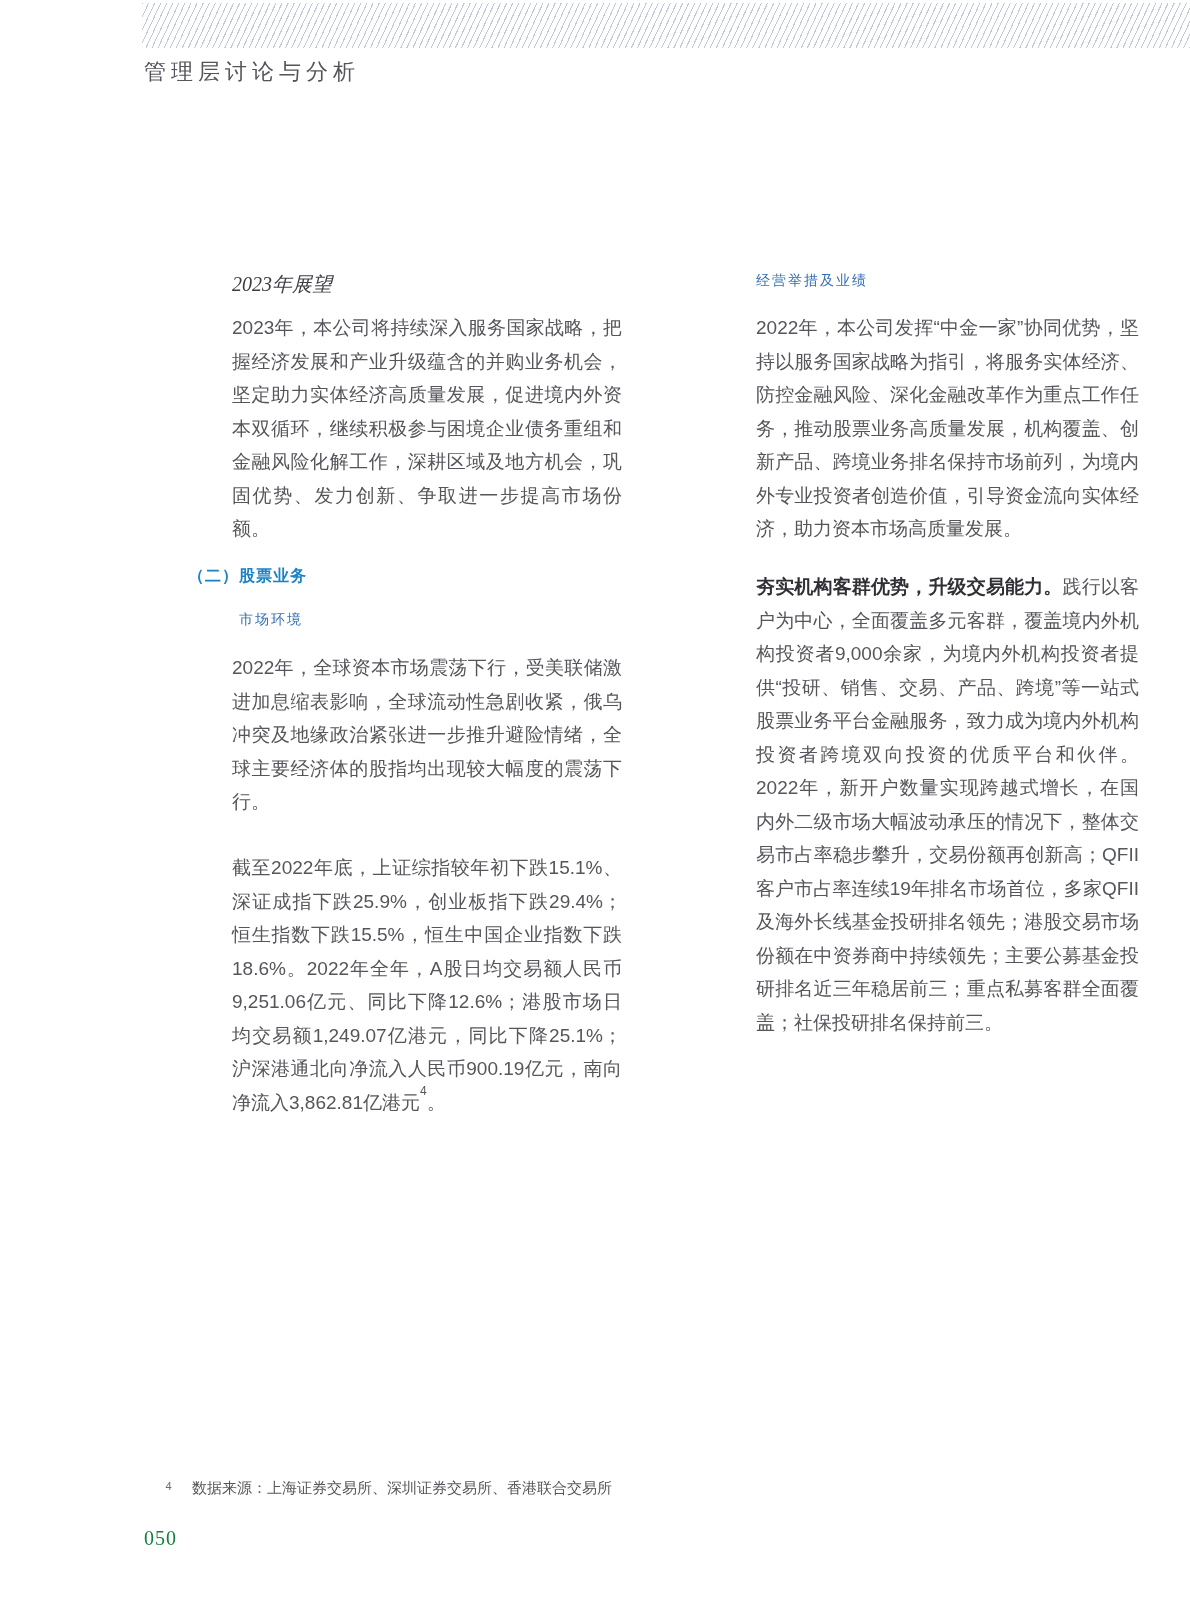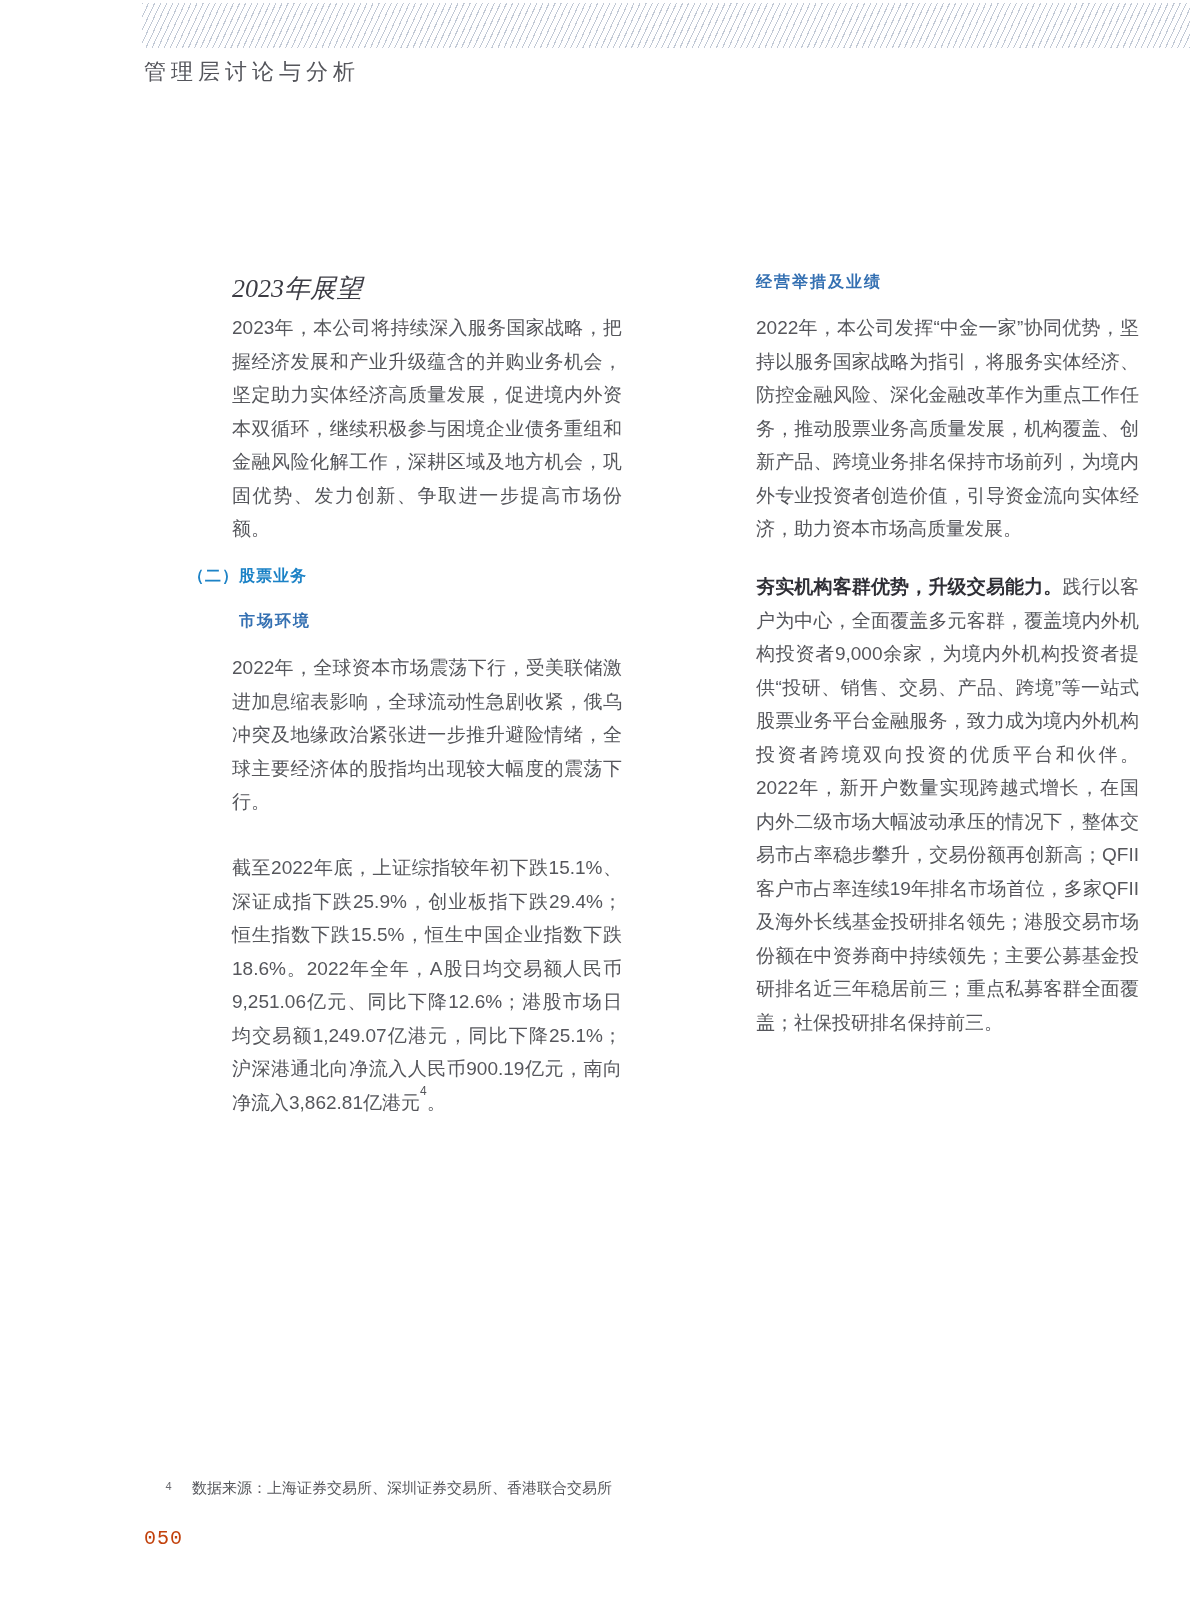--- a/index.html
+++ b/index.html
@@ -35,38 +35,38 @@
     letter-spacing: 5px;
     color: #54555b;
     white-space: nowrap;
   }
   .outlook-title {
     position: absolute;
     left: 200px;
     top: 271px;
     font-family: "Liberation Serif", "DejaVu Serif", serif;
     font-style: italic;
-    font-size: 26px;
+    font-size: 20px;
     color: #3c3c44;
     white-space: nowrap;
   }
   .section-title {
     position: absolute;
     left: 156px;
     top: 566px;
     font-size: 16px;
     font-weight: bold;
     color: #1c82c6;
     letter-spacing: 1px;
     white-space: nowrap;
   }
   .subhead {
     position: absolute;
-    font-size: 16px;
-    font-weight: bold;
+    font-size: 14px;
+    font-weight: normal;
     color: #3470b2;
     letter-spacing: 2px;
     white-space: nowrap;
   }
   .subhead-left  { left: 207px; top: 611px; }
   .subhead-right { left: 724px; top: 272px; }
   p.body {
     position: absolute;
     margin: 0;
     font-size: 19px;
@@ -104,24 +104,24 @@
     font-size: 11px;
     vertical-align: top;
     position: relative;
     top: 1px;
     color: #6a6b70;
   }
   .page-number {
     position: absolute;
     left: 112px;
     top: 1527px;
-    font-family: Liberation Mono, monospace;
+    font-family: Liberation Serif, serif;
     font-size: 20px;
     letter-spacing: 1px;
-    color: #c2410c;
+    color: #15803d;
   }
 </style>
 </head>
 <body>
 
 <div class="page">
 
   <div class="hatch-band"></div>
 
   <div class="page-header">管理层讨论与分析</div>

